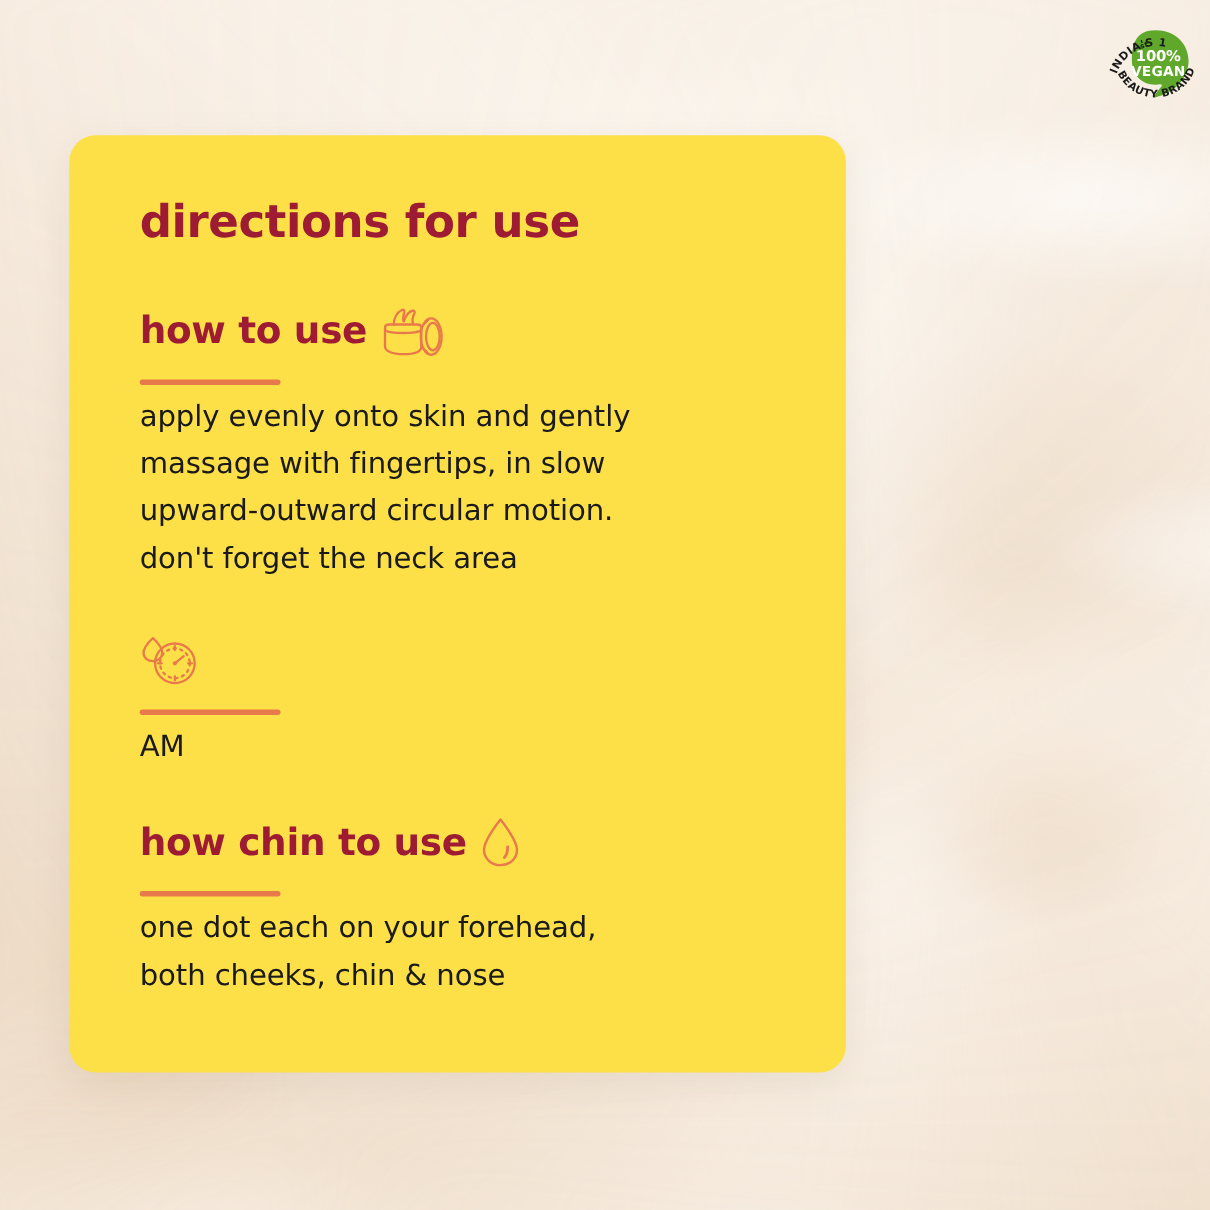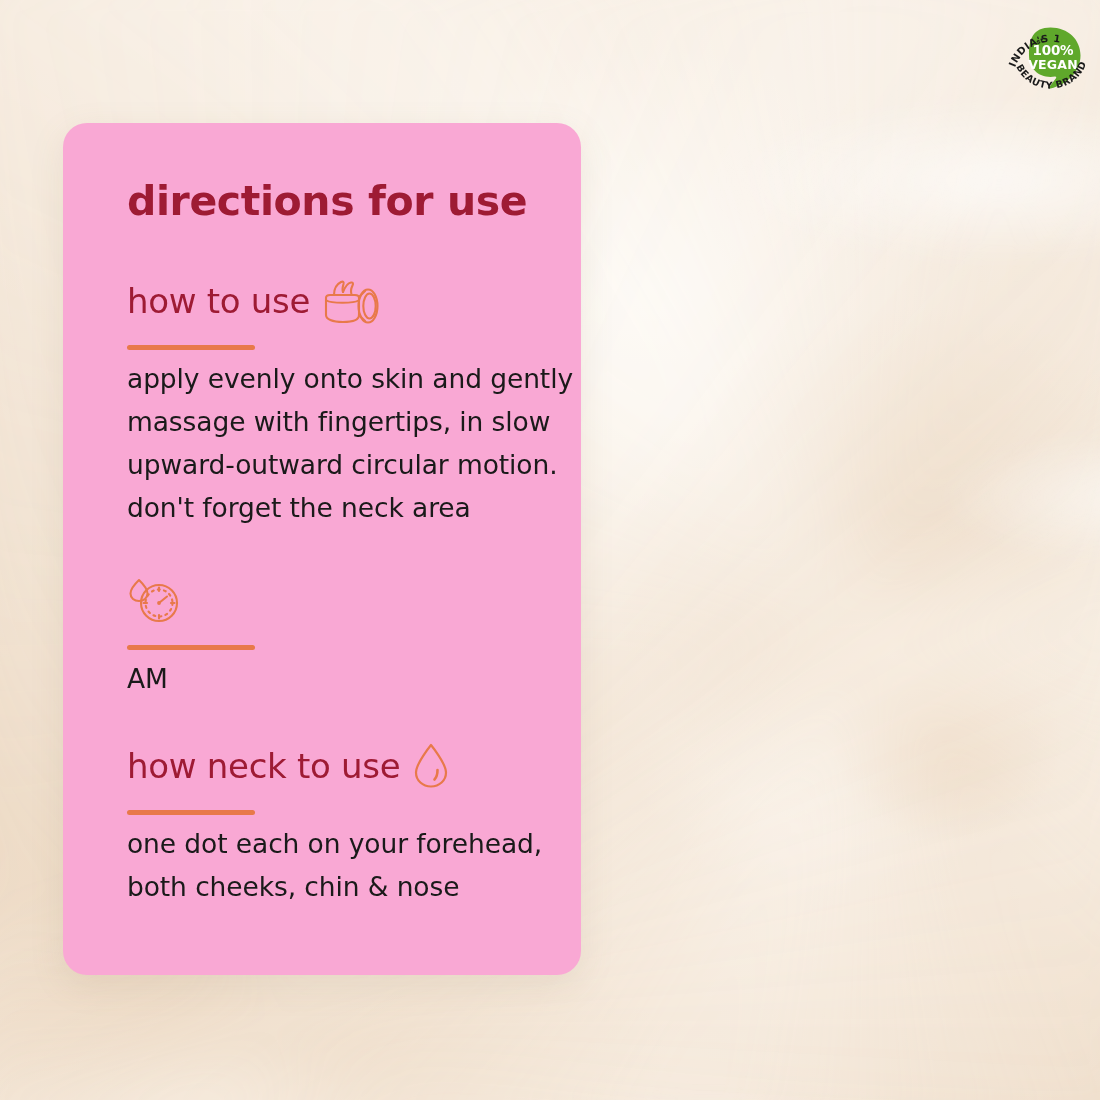--- a/index.html
+++ b/index.html
@@ -65,42 +65,42 @@
   .badge {
     position:absolute; top:9px; right:0;
     width:100px; height:100px;
   }
   .badge svg { width:100%; height:100%; display:block; }
 
   
   .card {
     position:absolute;
     left:63px; top:123px;
-    width:518px; height:852px;
-    background:#f9a8d4;
+    width:706px; height:852px;
+    background:#fde047;
     border-radius:24px;
     box-shadow:0 10px 34px rgba(150,120,95,0.13);
     padding:58px 0 0 64px;
   }
 
   .title {
     color:#9E1B34;
     font-weight:700;
     font-size:41px;
     letter-spacing:-0.4px;
     line-height:1;
     margin-bottom:54px;
   }
 
   .section { margin-bottom:0; }
 
   .head-row { display:flex; align-items:center; gap:11px; }
   .head {
     color:#9E1B34;
-    font-weight:400;
+    font-weight:700;
     font-size:34px;
     letter-spacing:-0.3px;
     line-height:1;
     text-align:center;
   }
   .head-ico { display:block; flex:0 0 auto; line-height:0; }
   .head-ico svg { display:block; }
 
   .rule {
     width:128px; height:5px;
@@ -223,21 +223,21 @@
       </span>
     </div>
     <div class="rule"></div>
     <div class="body">AM</div>
   </div>
 
   <div class="gap-md"></div>
 
   <div class="section">
     <div class="head-row">
-      <div class="head">how neck to use</div>
+      <div class="head">how chin to use</div>
       <span class="head-ico">
         <svg width="40" height="50" viewBox="0 0 40 50" fill="none" stroke="#E8794A" stroke-width="2.2" stroke-linecap="round" stroke-linejoin="round">
           <path d="M20 4 C20 4 35 22.5 35 31.5 C35 39.6 28.3 45.5 20 45.5
                    C11.7 45.5 5 39.6 5 31.5 C5 22.5 20 4 20 4 Z"></path>
           <path d="M26.5 29 C26.5 33 25.5 36.5 23.5 38.5" stroke-width="2.6"></path>
         </svg>
       </span>
     </div>
     <div class="rule"></div>
     <div class="body">one dot each on your forehead,

